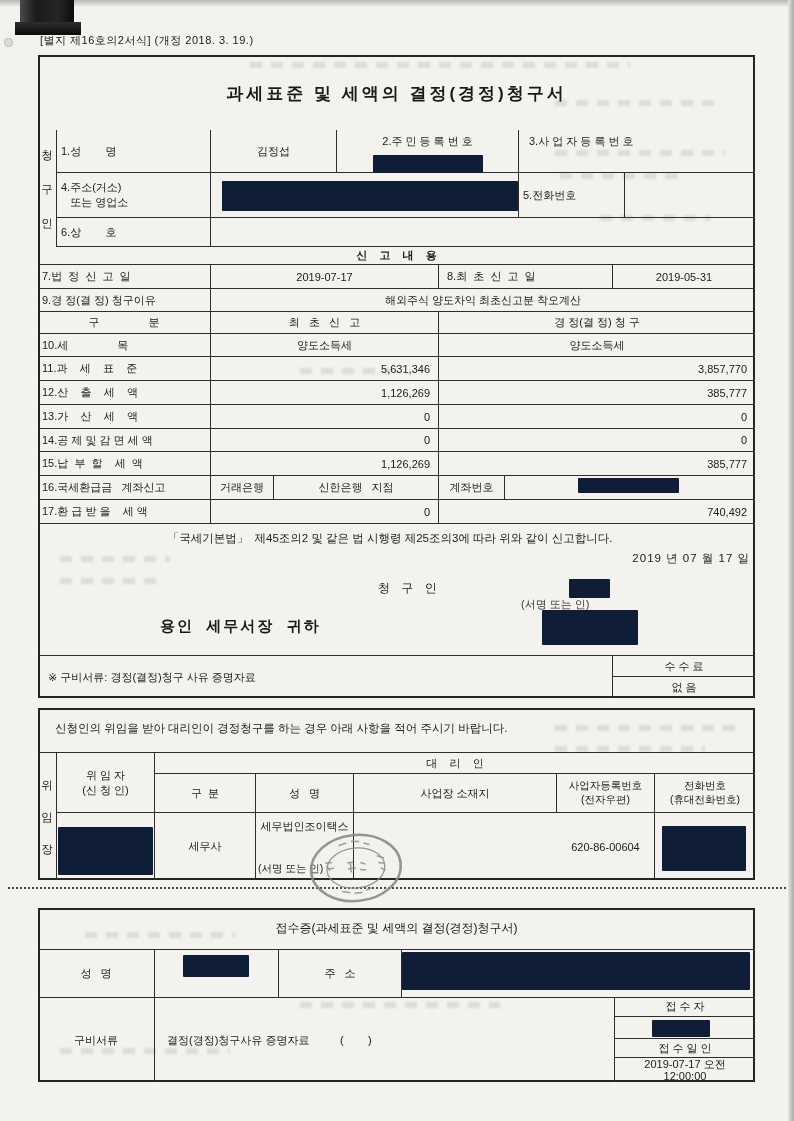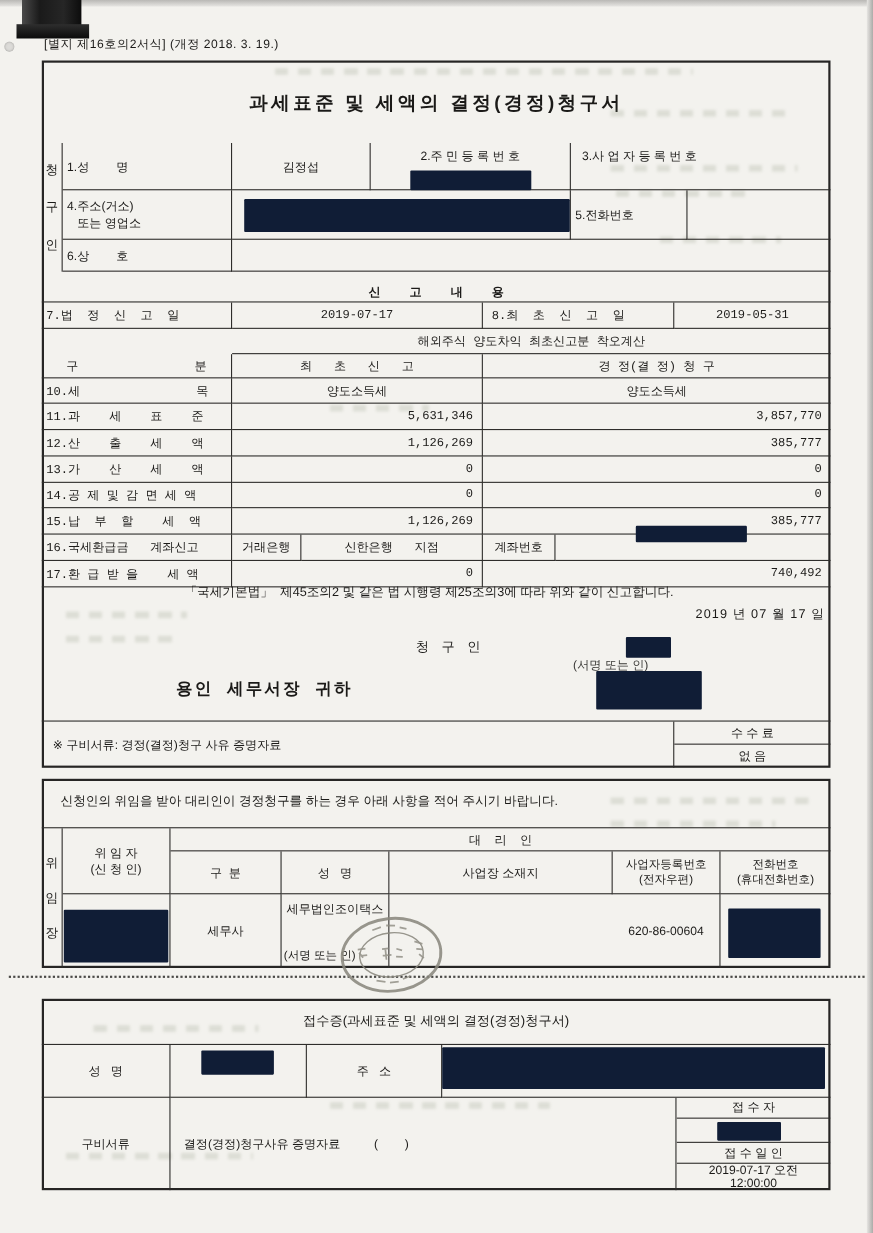--- a/index.html
+++ b/index.html
@@ -40,23 +40,23 @@
   .bb{border-bottom:1.5px solid #2e2d2b;}
   .center{justify-content:center;text-align:center;}
   .right{justify-content:flex-end;text-align:right;padding-right:8px;}
   .top{align-items:flex-start;}
   .vlabel{justify-content:center;text-align:center;font-size:11.5px;}
   
   #claimant-grid{left:38px;top:130px;width:717px;height:117px;
     grid-template-columns:19px 154px 126px 182px 106px auto;
     grid-template-rows:43px 45px auto;}
   
-  #decl-grid{left:38px;top:257px;width:717px;height:277px;
+  #decl-grid{left:38px;top:247px;width:717px;height:277px;
     grid-template-columns:173px 63px 165px 66px 108px auto;
-    grid-template-rows:18px 24px 23px 22px 23px 24px 24px 24px 23px 24px 24px auto;font-family:Liberation Mono, monospace;}
+    grid-template-rows:18px 24px 23px 22px 23px 24px 24px 24px 23px 24px 24px auto;}
   
   #docs-grid{left:38px;top:655px;width:717px;height:43px;border-top:1.5px solid #2e2d2b;
     grid-template-columns:575px auto;grid-template-rows:21px auto;}
   
   #deleg-grid{left:38px;top:752px;width:717px;height:128px;border-top:1.5px solid #2e2d2b;
     grid-template-columns:19px 98px 101px 98px 203px 98px auto;
     grid-template-rows:21px 39px auto;}
   
   #receipt-grid{left:38px;top:908px;width:717px;height:174px;
     grid-template-columns:117px 124px 123px 213px auto;
@@ -133,20 +133,21 @@
   </div>
 
   <div class="grid" id="decl-grid">
     <div class="cell bb center txt" style="grid-column:1/7;grid-row:1;font-weight:700;">신    고    내    용</div>
 
     <div class="cell br bb txt" style="grid-column:1;grid-row:2;">7.법  정  신  고  일</div>
     <div class="cell br bb center txt" style="grid-column:2/4;grid-row:2;">2019-07-17</div>
     <div class="cell br bb txt" style="grid-column:4/6;grid-row:2;padding-left:8px;">8.최  초  신  고  일</div>
     <div class="cell bb center txt" style="grid-column:6;grid-row:2;">2019-05-31</div>
 
+    <div class="cell br bb txt" style="grid-column:1;grid-row:3;">9.경 정(결 정) 청구이유</div>
     <div class="cell bb center txt" style="grid-column:2/7;grid-row:3;">해외주식 양도차익 최초신고분 착오계산</div>
 
     <div class="cell br bb center txt" style="grid-column:1;grid-row:4;">구                분</div>
     <div class="cell bb center txt" style="grid-column:4/7;grid-row:4;">경 정(결 정) 청 구</div>
     <div class="cell br bb center txt" style="grid-column:2/4;grid-row:4;">최   초   신   고</div>
 
     <div class="cell br bb txt" style="grid-column:1;grid-row:5;">10.세                목</div>
     <div class="cell br bb center txt" style="grid-column:2/4;grid-row:5;">양도소득세</div>
     <div class="cell bb center txt" style="grid-column:4/7;grid-row:5;">양도소득세</div>
 

